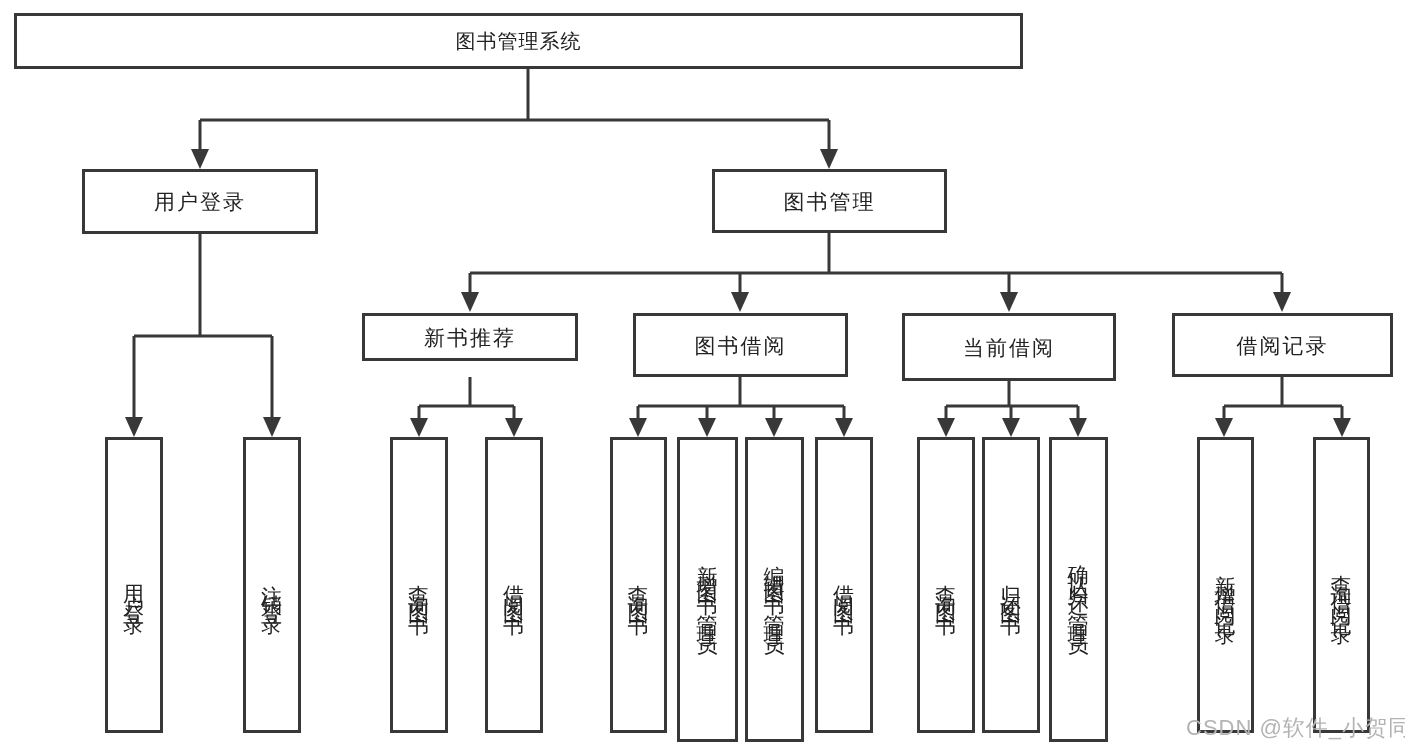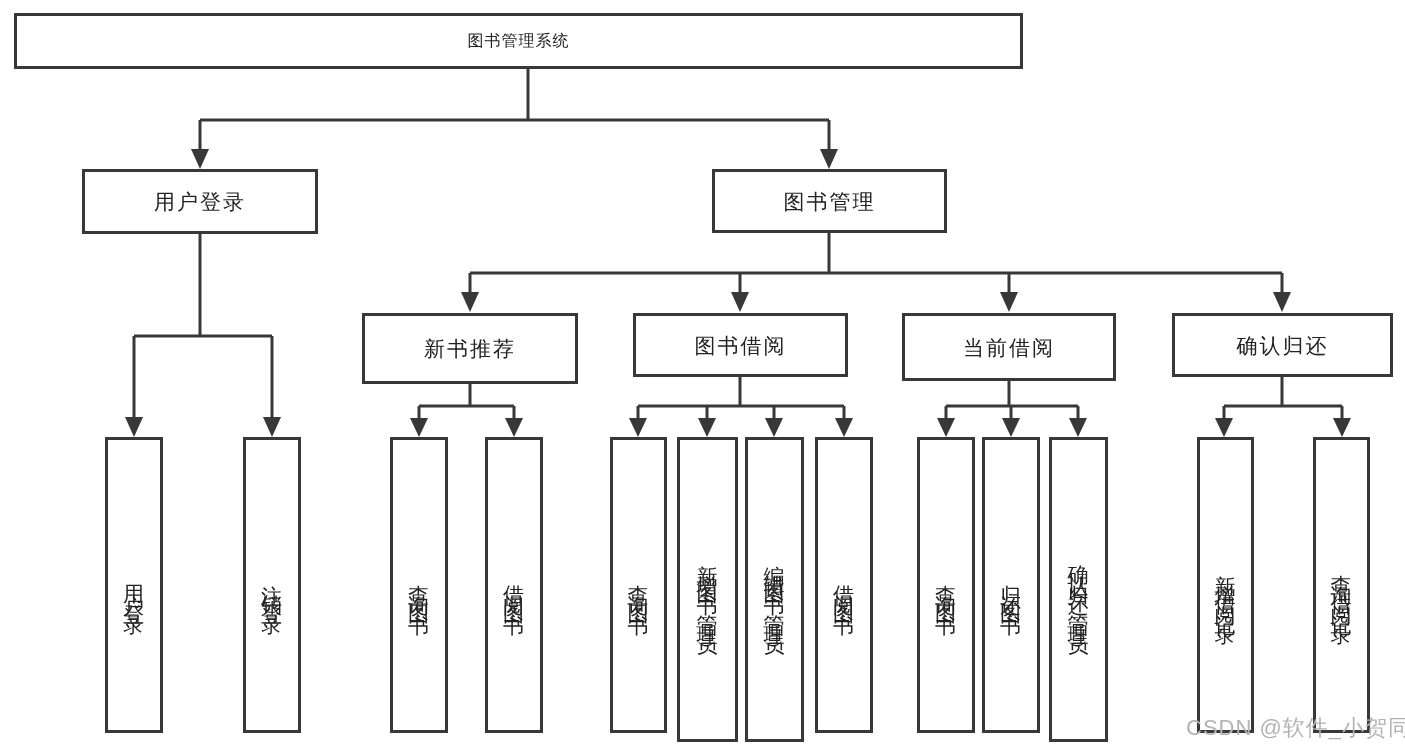--- a/index.html
+++ b/index.html
@@ -21,21 +21,21 @@
     box-sizing: border-box;
     border: 3px solid #383838;
     background: #ffffff;
     display: flex;
     align-items: center;
     justify-content: center;
     color: #222222;
     line-height: 1;
   }
   .hbox { font-size: 21px; letter-spacing: 2px; }
-  .root-box { font-size: 16px; letter-spacing: 1px; }
+  .root-box { font-size: 20px; letter-spacing: 1px; }
   .vbox {
     writing-mode: vertical-rl;
     text-orientation: mixed;
     font-size: 21px;
     letter-spacing: 10px;
     padding-top: 6px;
   }
   .watermark {
     position: absolute;
     left: 1186px;
@@ -93,24 +93,24 @@
       <polygon stroke="none" points="1215,418 1233,418 1224,437"></polygon>
       <polygon stroke="none" points="1333,418 1351,418 1342,437"></polygon>
     </g>
   </svg>
 
   <div class="box hbox root-box" style="left:14px; top:13px; width:1009px; height:56px;">图书管理系统</div>
 
   <div class="box hbox" style="left:82px; top:169px; width:236px; height:65px;">用户登录</div>
   <div class="box hbox" style="left:712px; top:169px; width:235px; height:64px;">图书管理</div>
 
-  <div class="box hbox" style="left:362px; top:313px; width:216px; height:71px;">新书推荐</div>
+  <div class="box hbox" style="left:362px; top:313px; width:216px; height:48px;">新书推荐</div>
   <div class="box hbox" style="left:633px; top:313px; width:215px; height:64px;">图书借阅</div>
   <div class="box hbox" style="left:902px; top:313px; width:214px; height:68px;">当前借阅</div>
-  <div class="box hbox" style="left:1172px; top:313px; width:221px; height:64px;">确认归还</div>
+  <div class="box hbox" style="left:1172px; top:313px; width:221px; height:64px;">借阅记录</div>
 
   <div class="box vbox" style="left:105px; top:437px; width:58px; height:296px;">用户登录</div>
   <div class="box vbox" style="left:243px; top:437px; width:58px; height:296px;">注销登录</div>
 
   <div class="box vbox" style="left:390px; top:437px; width:58px; height:296px;">查询图书</div>
   <div class="box vbox" style="left:485px; top:437px; width:58px; height:296px;">借阅图书</div>
 
   <div class="box vbox" style="left:610px; top:437px; width:57px; height:296px;">查询图书</div>
   <div class="box vbox" style="left:677px; top:437px; width:61px; height:305px;">新增图书（管理员）</div>
   <div class="box vbox" style="left:745px; top:437px; width:59px; height:305px;">编辑图书（管理员）</div>

